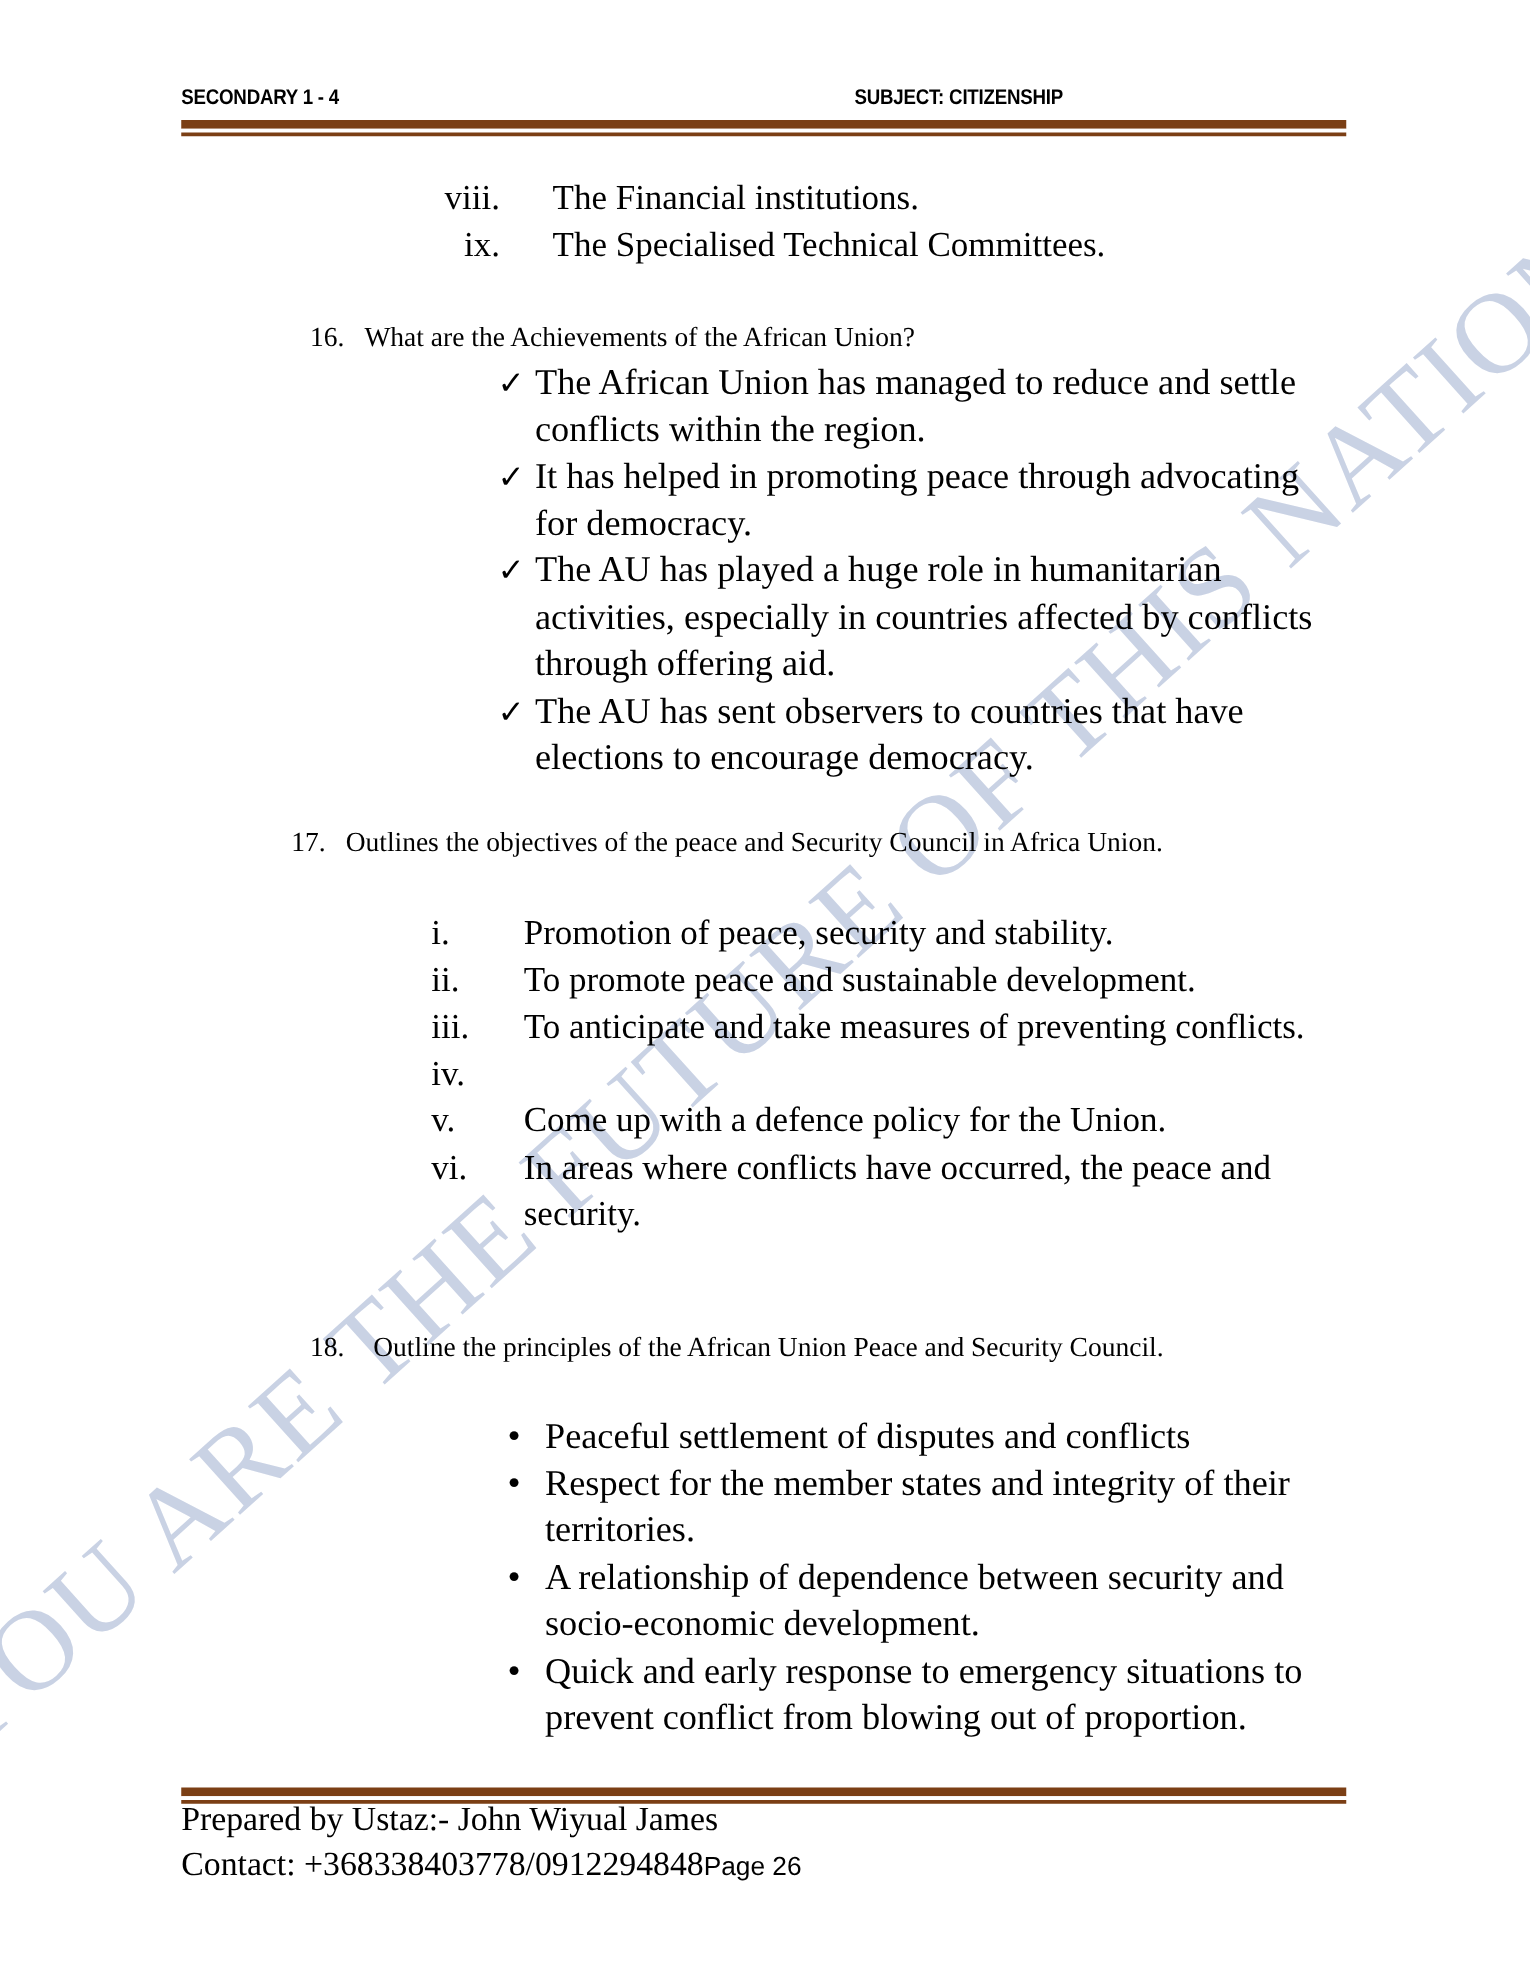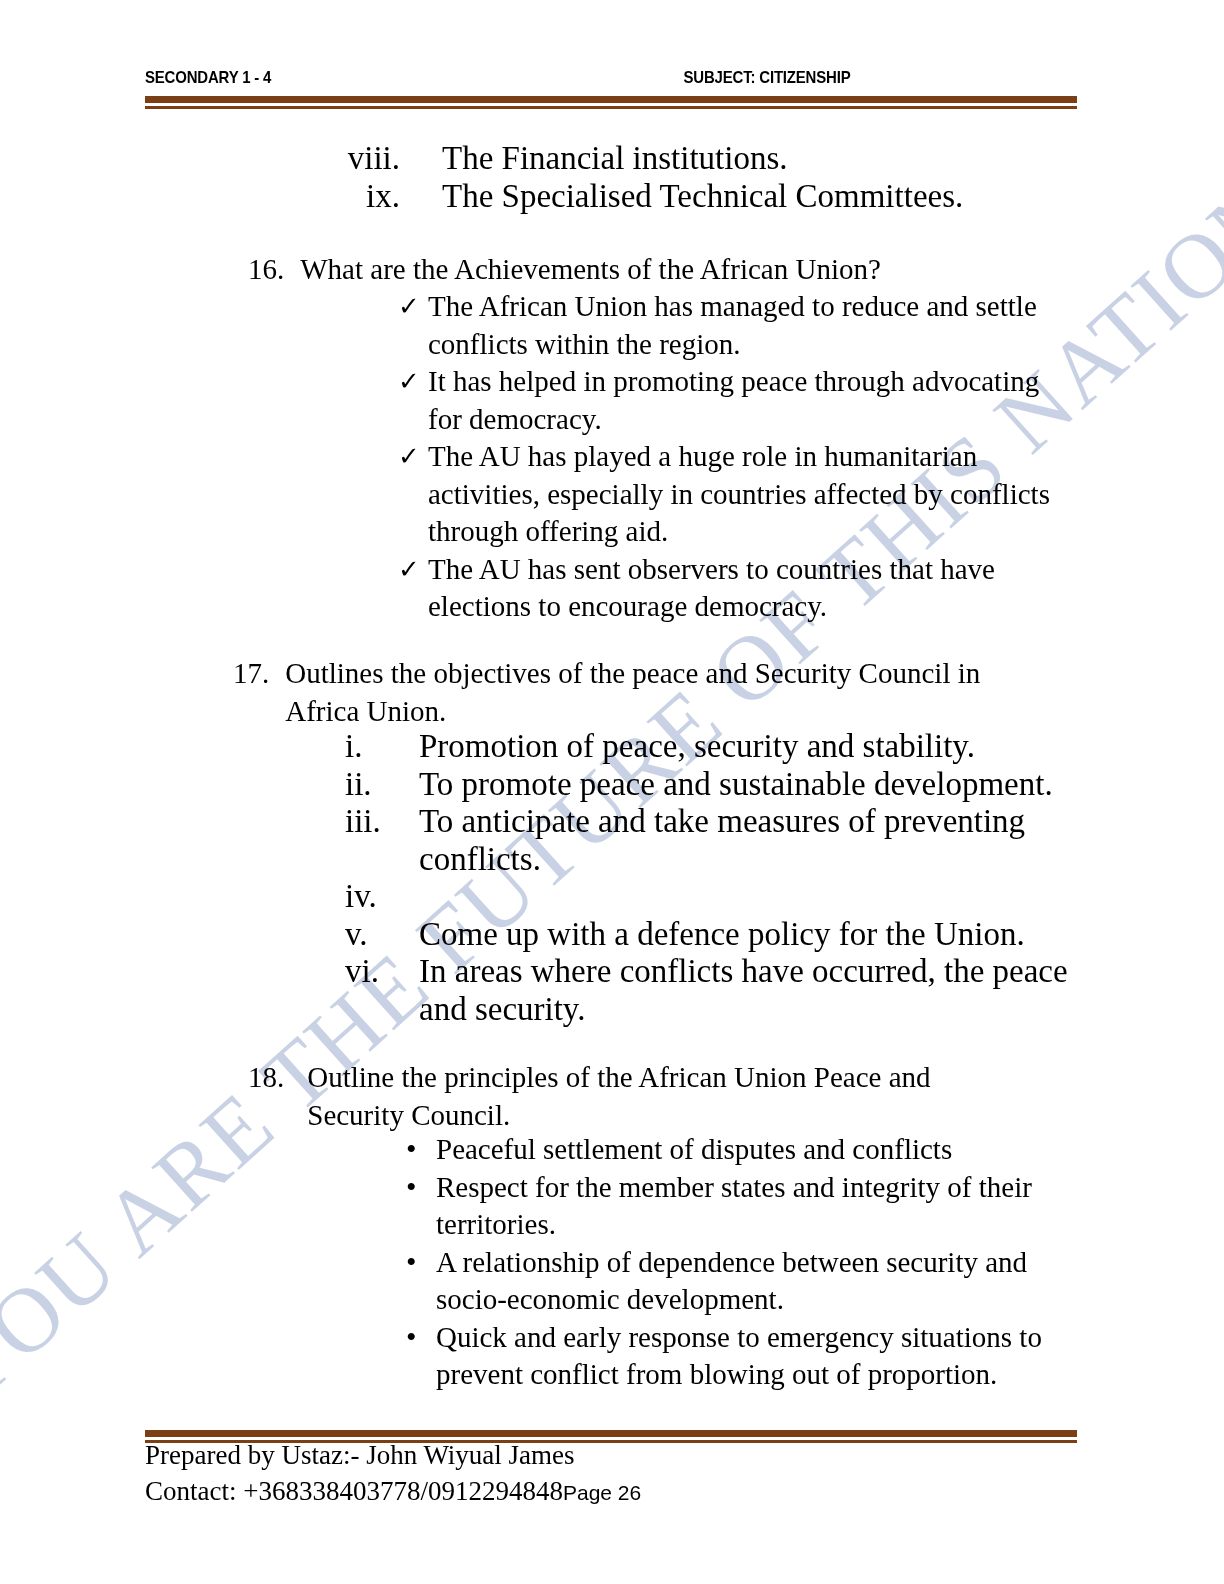--- a/index.html
+++ b/index.html
@@ -99,21 +99,21 @@
   .blk { position: absolute; }
 
   
   .roman-list {
     list-style: none;
     margin: 0;
     padding: 0;
   }
   .roman-item {
     display: flex;
-    font-size: 33px;
+    font-size: 28px;
     line-height: 37.5px;
   }
   .roman-num {
     width: 60px;
     text-align: right;
     flex: 0 0 60px;
   }
   .roman-body {
     margin-left: 42px;
     flex: 1;
@@ -126,21 +126,21 @@
     flex: 0 0 72px;
     margin-left: 0;
   }
   .roman-item.lalign .roman-body {
     margin-left: 2px;
   }
 
   
   .q {
     display: flex;
-    font-size: 29px;
+    font-size: 22px;
     line-height: 37.5px;
   }
   .q-num {
     flex: 0 0 auto;
   }
   .q-num.wide { margin-right: 16px; }
   .q-num.narrow { margin-right: 23px; }
   .q-text {
     flex: 1;
   }

